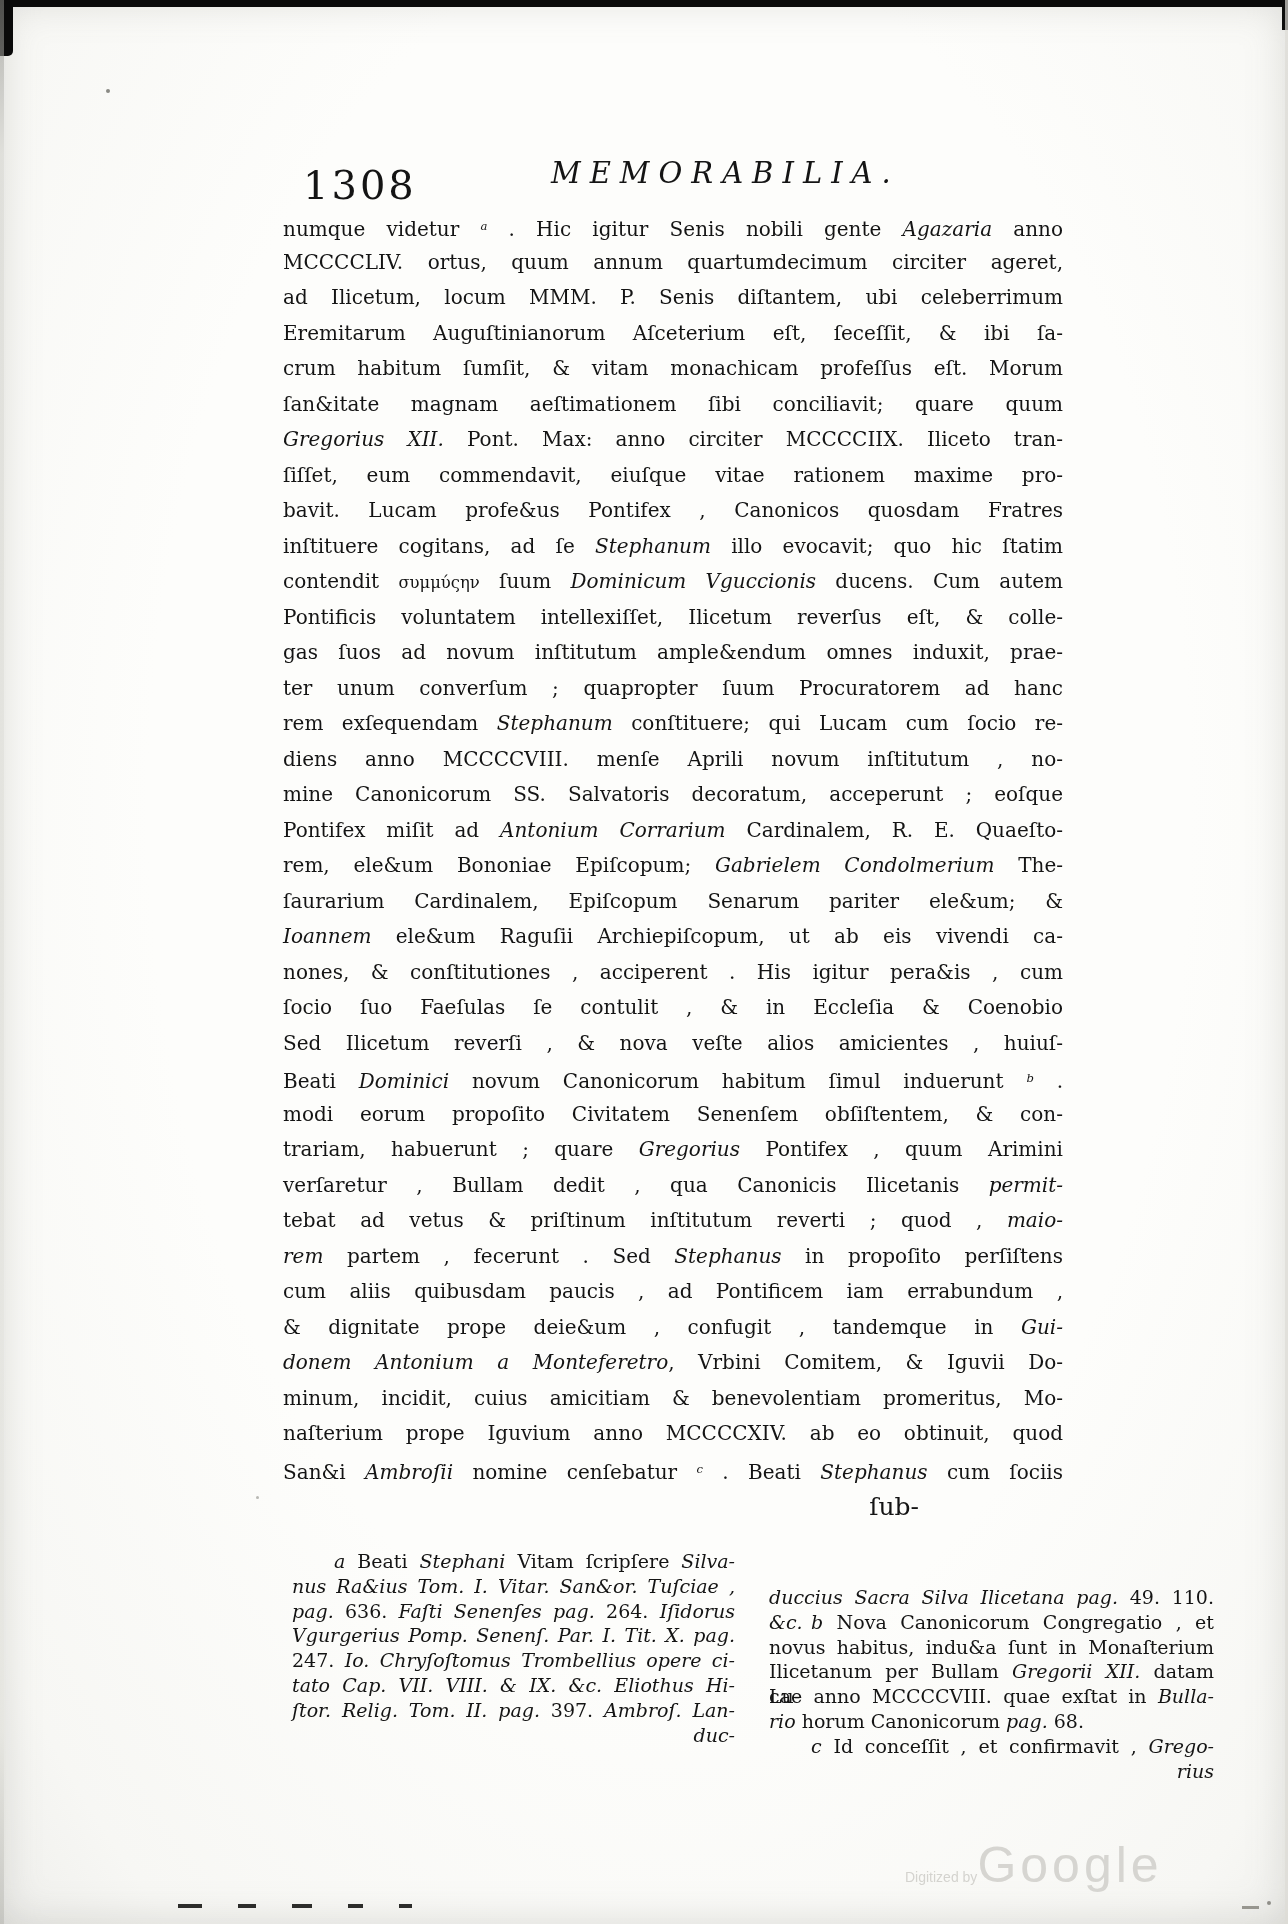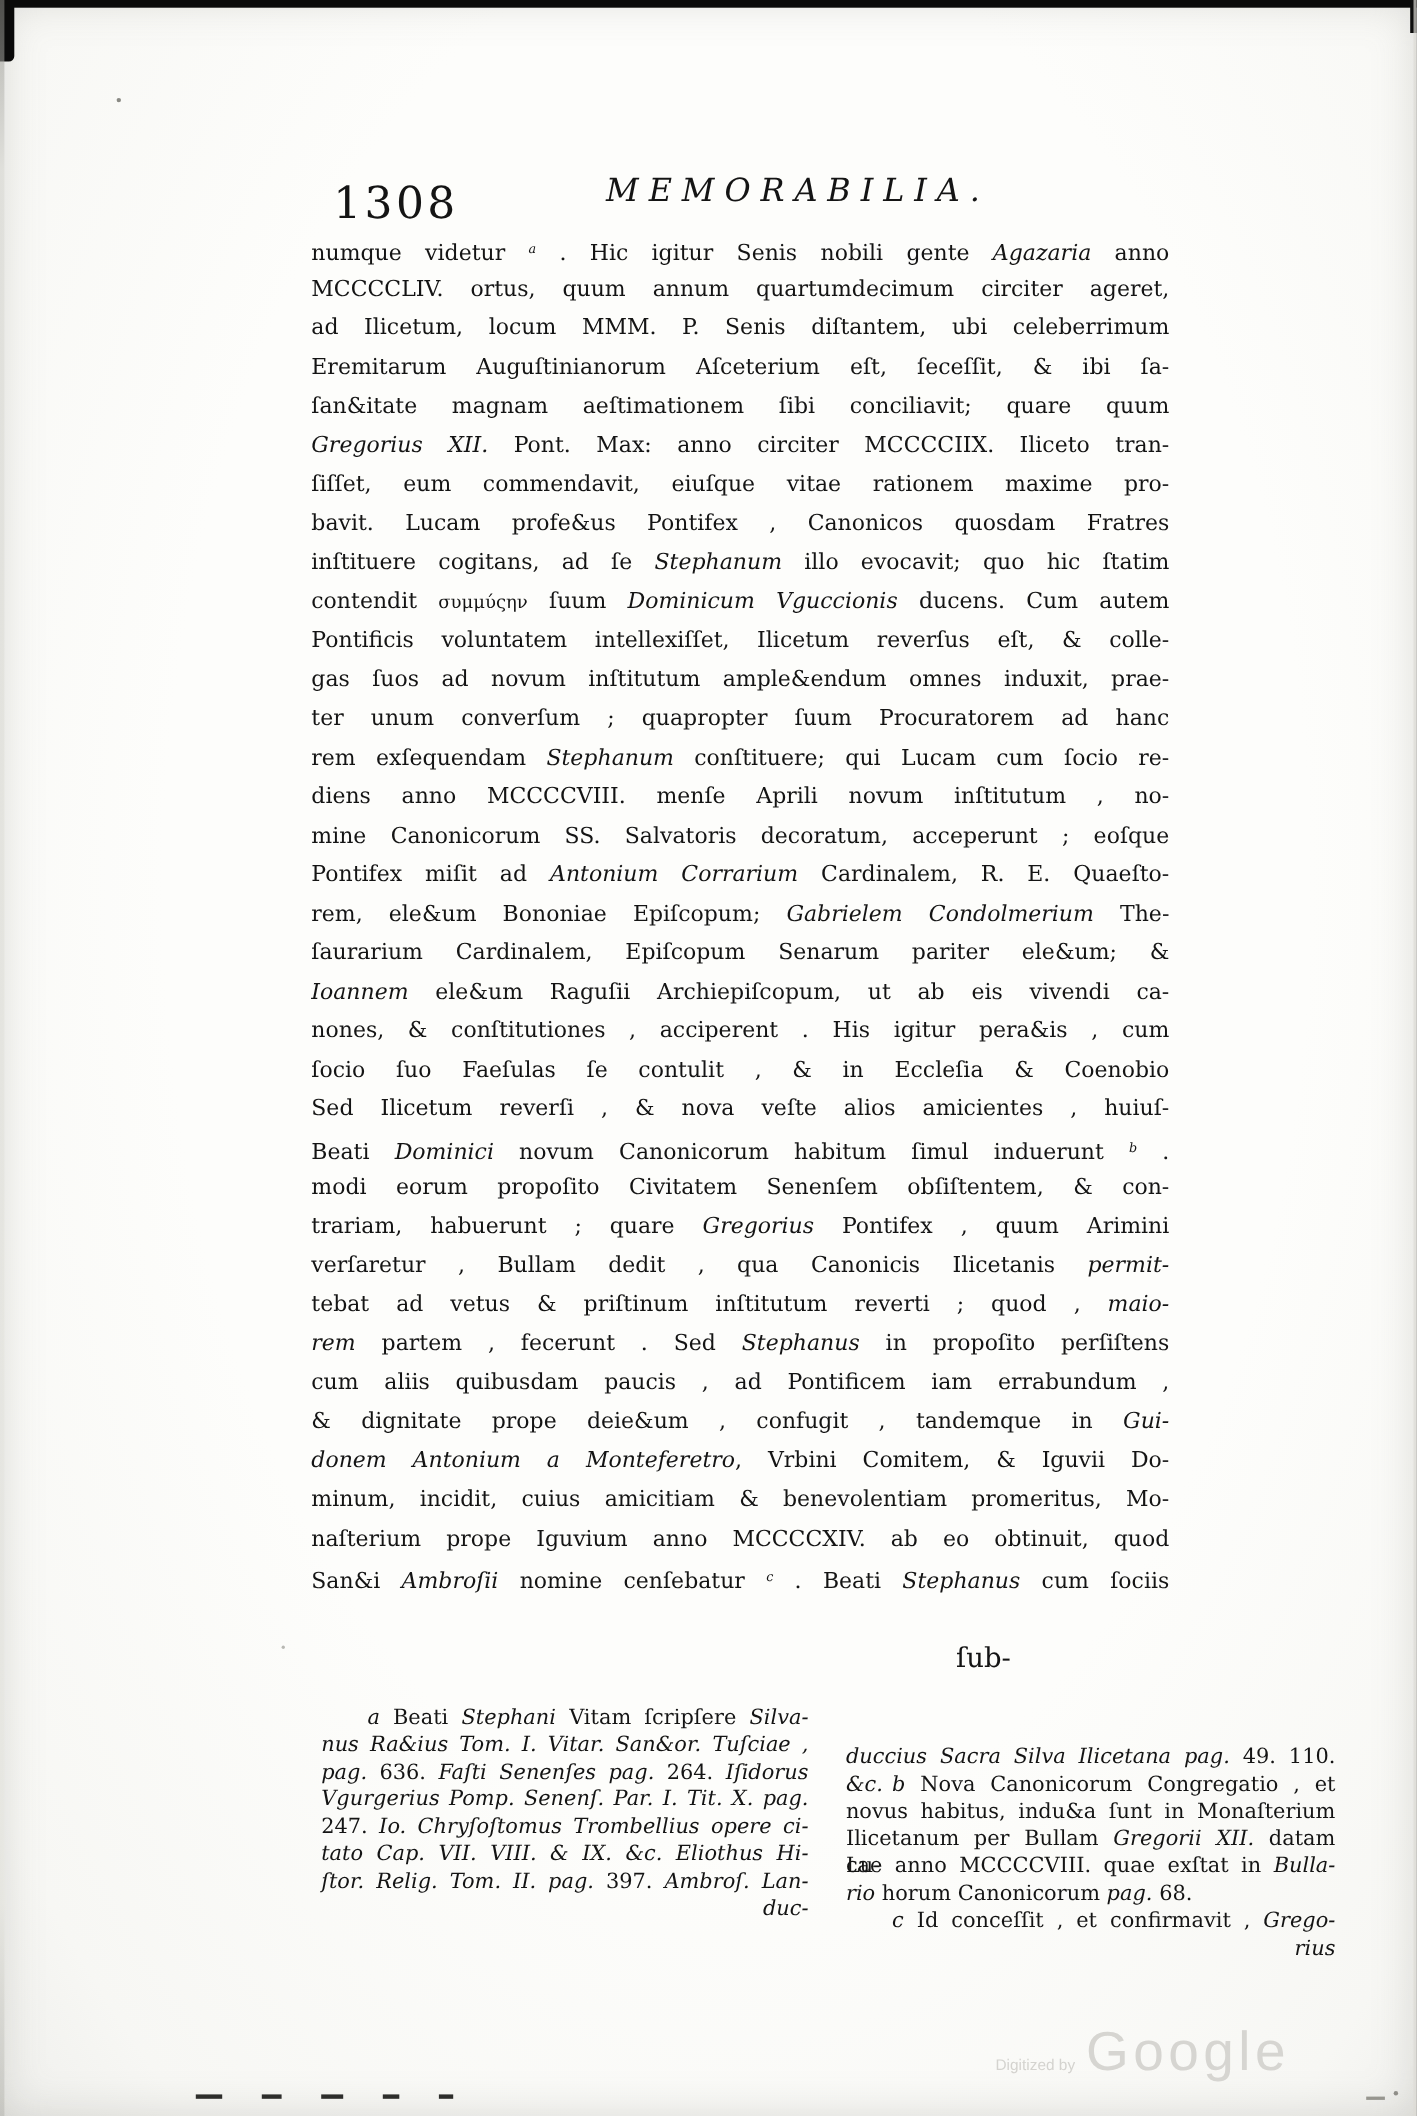--- a/index.html
+++ b/index.html
@@ -49,21 +49,21 @@
   
   .footnotes{position:absolute;left:292px;top:1549px;width:922px;display:flex;}
   .fncol{font-size:19px;line-height:24.8px;}
   .fncol.left{width:443px;margin-right:34px;}
   .fncol.right{width:445px;margin-top:36px;}
   .fncol .tline{height:24.8px;}
   .fncol .indent{text-indent:42px;}
 
   
   .watermark{position:absolute;left:905px;top:1836px;display:flex;align-items:baseline;white-space:nowrap;}
-  .wm-prefix{font-family:"Liberation Sans","DejaVu Sans",sans-serif;font-size:14px;color:#d4d3cf;margin-right:10px;}
+  .wm-prefix{font-family:"Liberation Sans","DejaVu Sans",sans-serif;font-size:14px;color:#d4d3cf;}
   .wm-brand{font-family:"Liberation Sans","DejaVu Sans",sans-serif;font-size:50px;color:#d6d5d1;letter-spacing:4px;}
 </style>
 </head>
 <body>
 
 <div class="page">
 
   <div class="edge-top"></div>
   <div class="edge-top-left"></div>
   <div class="edge-top-right"></div>
@@ -75,20 +75,21 @@
   <div class="header">
     <span class="pagenum">1308</span>
     <span class="title">MEMORABILIA.</span>
   </div>
 
   <div class="maintext" id="maintext">
       <div class="tline"><span>numque videtur </span><span class="sup">a</span><span> . Hic igitur Senis nobili gente </span><span class="it">Agazaria</span><span> anno</span></div>
       <div class="tline"><span>MCCCCLIV. ortus, quum annum quartumdecimum circiter ageret,</span></div>
       <div class="tline"><span>ad Ilicetum, locum MMM. P. Senis diſtantem, ubi celeberrimum</span></div>
       <div class="tline"><span>Eremitarum Auguſtinianorum Aſceterium eſt, ſeceſſit, &amp; ibi ſa-</span></div>
+      <div class="tline"><span>crum habitum ſumſit, &amp; vitam monachicam profeſſus eſt. Morum</span></div>
       <div class="tline"><span>ſan&amp;itate magnam aeſtimationem ſibi conciliavit; quare quum</span></div>
       <div class="tline"><span class="it">Gregorius XII.</span><span> Pont. Max: anno circiter MCCCCIIX. Iliceto tran-</span></div>
       <div class="tline"><span>ſiſſet, eum commendavit, eiuſque vitae rationem maxime pro-</span></div>
       <div class="tline"><span>bavit. Lucam profe&amp;us Pontifex , Canonicos quosdam Fratres</span></div>
       <div class="tline"><span>inſtituere cogitans, ad ſe </span><span class="it">Stephanum</span><span> illo evocavit; quo hic ſtatim</span></div>
       <div class="tline"><span>contendit </span><span class="gk">συμμύςην</span><span> ſuum </span><span class="it">Dominicum Vguccionis</span><span> ducens. Cum autem</span></div>
       <div class="tline"><span>Pontificis voluntatem intellexiſſet, Ilicetum reverſus eſt, &amp; colle-</span></div>
       <div class="tline"><span>gas ſuos ad novum inſtitutum ample&amp;endum omnes induxit, prae-</span></div>
       <div class="tline"><span>ter unum converſum ; quapropter ſuum Procuratorem ad hanc</span></div>
       <div class="tline"><span>rem exſequendam </span><span class="it">Stephanum</span><span> conſtituere; qui Lucam cum ſocio re-</span></div>

